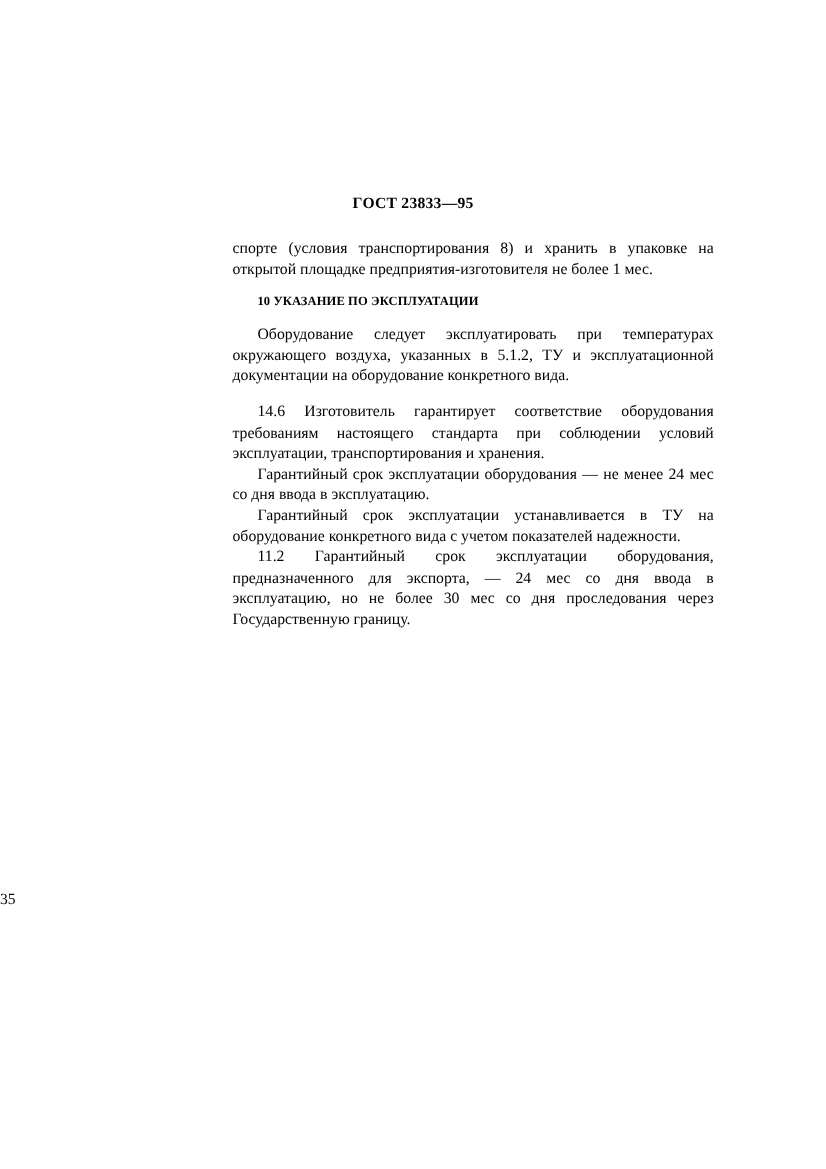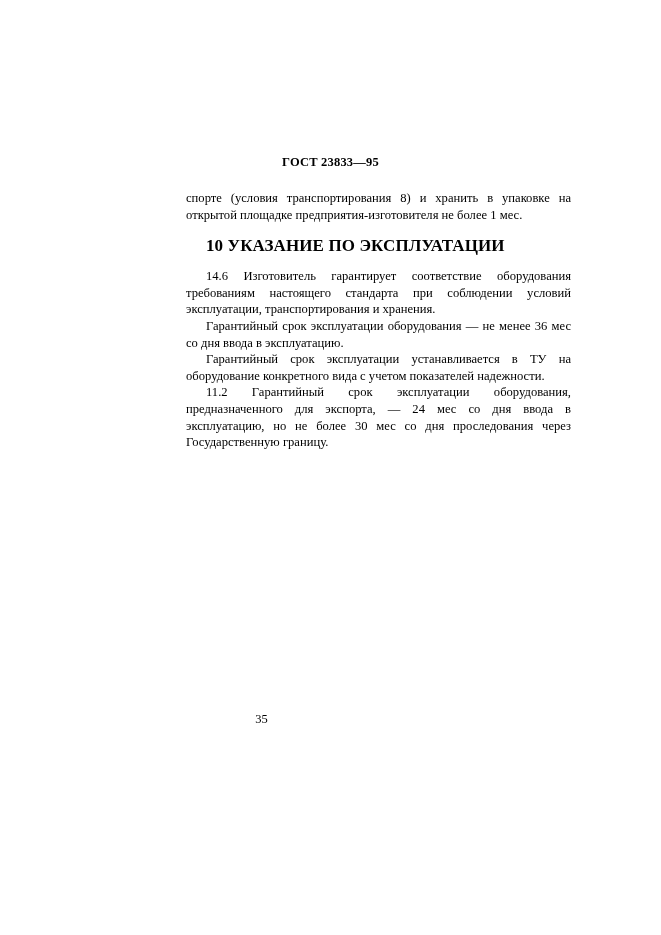--- a/index.html
+++ b/index.html
@@ -45,52 +45,53 @@
     line-height: 16.6px;
     text-align: justify;
     text-justify: inter-word;
   }
   p.indent {
     text-indent: 20px;
   }
   .sec-head {
     margin-top: 13px;
     margin-bottom: 12px;
-    font-size: 17px;
+    font-size: 10px;
     font-weight: bold;
     text-indent: 20px;
     text-align: left;
     letter-spacing: 0.1px;
   }
   .gap {
     margin-top: 12px;
   }
   .pageno {
     position: absolute;
     left: 0;
     top: 712px;
     width: 523px;
-    text-align: center;
+    text-align: left;
     font-size: 12.5px;
   }
   .spread {
     text-align: justify;
   }
 </style>
 </head>
 <body>
 
 <div class="page">
 
   <div class="header">ГОСТ 23833—95</div>
 
   <div class="content">
     <p class="spread">спорте (условия транспортирования 8) и хранить в упаковке на открытой площадке предприятия-изготовителя не более 1 мес.</p>
     <div class="sec-head">10 УКАЗАНИЕ ПО ЭКСПЛУАТАЦИИ</div>
+    <p class="indent spread">Оборудование следует эксплуатировать при температурах окружающего воздуха, указанных в 5.1.2, ТУ и эксплуатационной документации на оборудование конкретного вида.</p>
     <p class="indent spread gap">14.6 Изготовитель гарантирует соответствие оборудования требованиям настоящего стандарта при соблюдении условий эксплуатации, транспортирования и хранения.</p>
-    <p class="indent spread">Гарантийный срок эксплуатации оборудования — не менее 36 мес со дня ввода в эксплуатацию.</p>
+    <p class="indent spread">Гарантийный срок эксплуатации оборудования — не менее 24 мес со дня ввода в эксплуатацию.</p>
     <p class="indent spread">Гарантийный срок эксплуатации устанавливается в ТУ на оборудование конкретного вида с учетом показателей надежности.</p>
     <p class="indent spread">11.2 Гарантийный срок эксплуатации оборудования, предназначенного для экспорта, — 24 мес со дня ввода в эксплуатацию, но не более 30 мес со дня проследования через Государственную границу.</p>
   </div>
 
   <div class="pageno">35</div>
 
 </div>
 
 </body></html>

